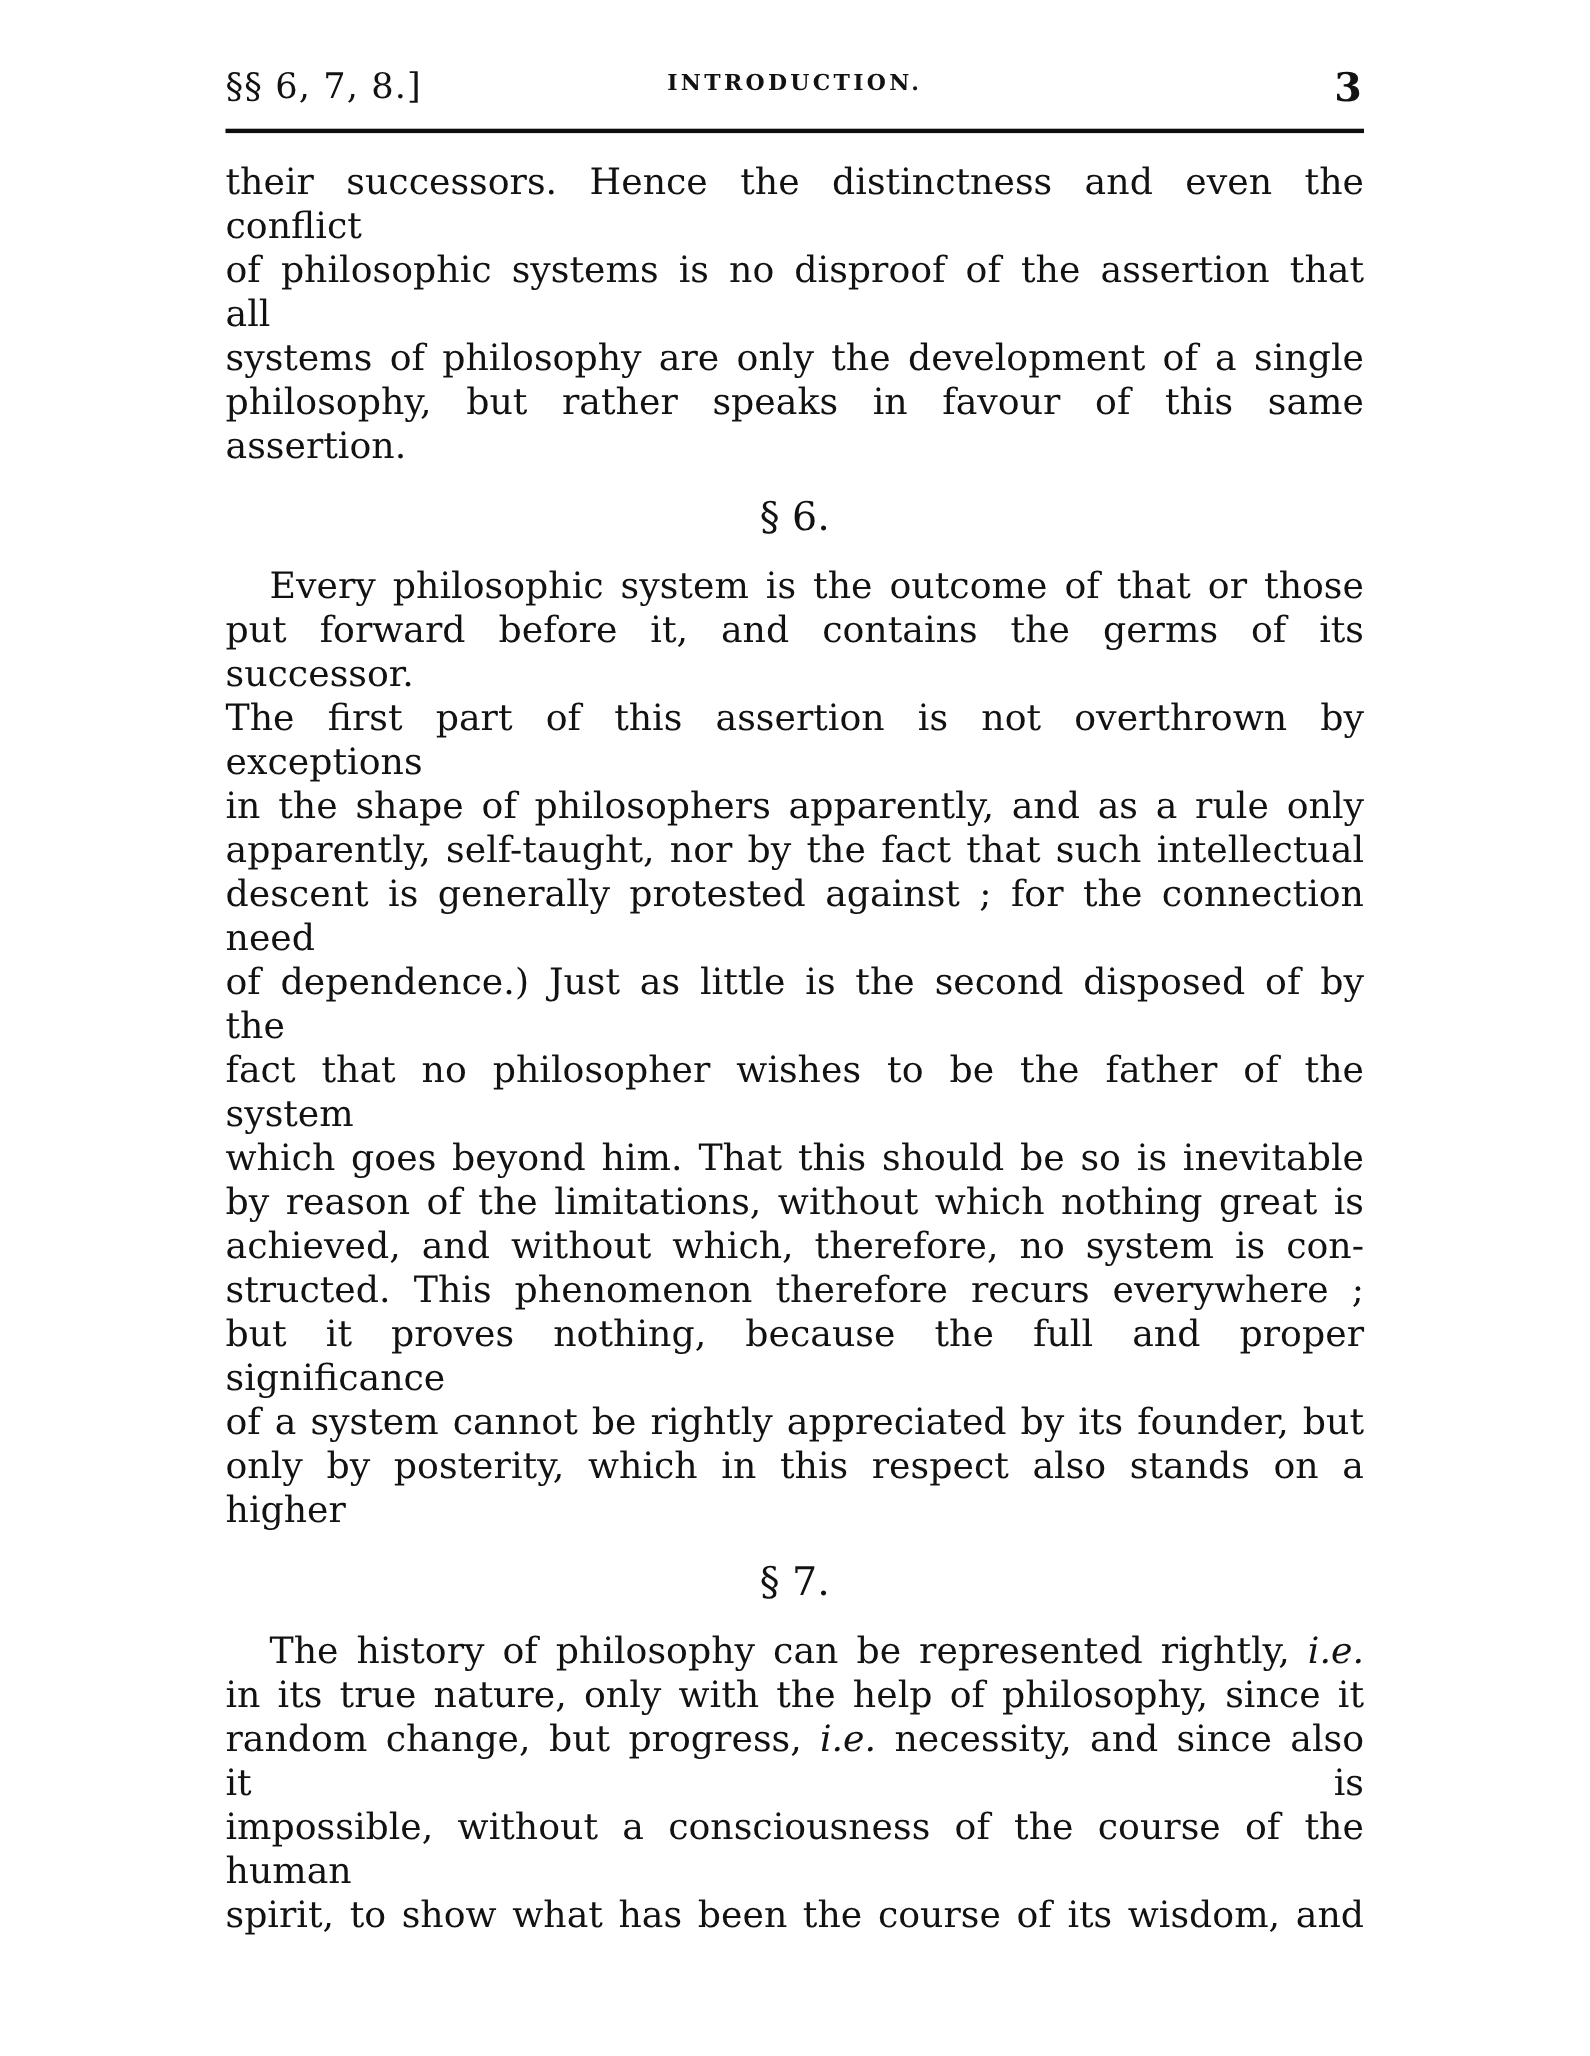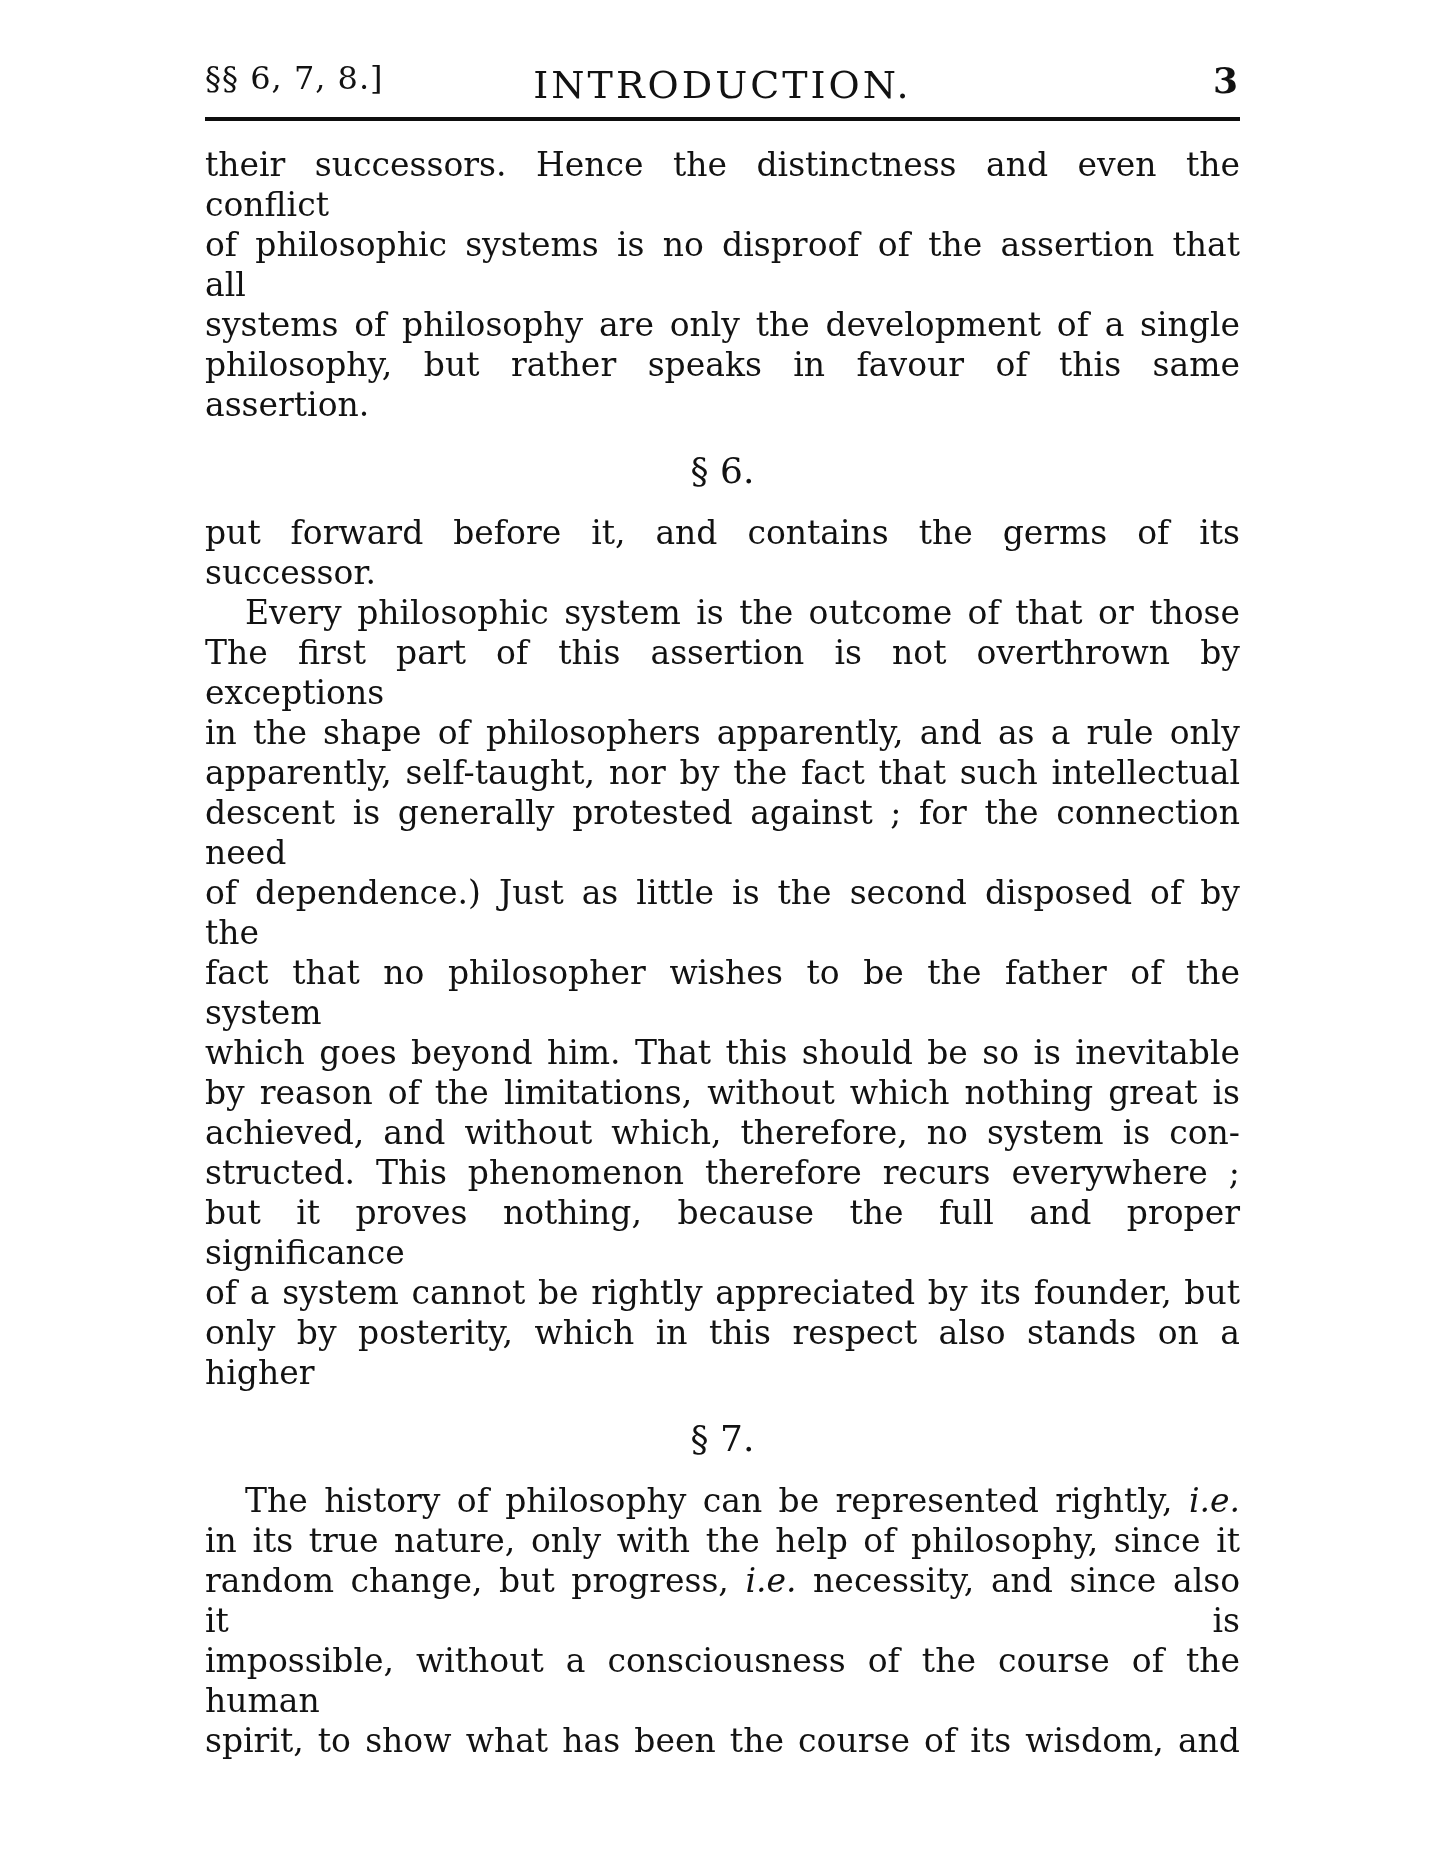--- a/index.html
+++ b/index.html
@@ -31,22 +31,22 @@
     top: 0;
     font-size: 32px;
     letter-spacing: 1px;
     white-space: nowrap;
   }
   .header-title {
     position: absolute;
     left: 50%;
     top: 4px;
     transform: translateX(-50%);
-    font-size: 38px;
-    font-weight: normal;
+    font-size: 20px;
+    font-weight: bold;
     letter-spacing: 3px;
     white-space: nowrap;
   }
   .page-number {
     position: absolute;
     right: 2px;
     top: 0;
     font-size: 36px;
     font-weight: bold;
   }
@@ -96,22 +96,22 @@
         <p class="para">
           <span class="line">their successors. Hence the distinctness and even the conflict</span>
           <span class="line">of philosophic systems is no disproof of the assertion that all</span>
           <span class="line">systems of philosophy are only the development of a single</span>
           <span class="line">philosophy, but rather speaks in favour of this same assertion.</span>
         </p>
       </section>
       <section>
         <h2 class="sec-heading">§ 6.</h2>
         <p class="para">
+          <span class="line indent">Every philosophic system is the outcome of that or those</span>
           <span class="line">put forward before it, and contains the germs of its successor.</span>
-          <span class="line indent">Every philosophic system is the outcome of that or those</span>
           <span class="line">The first part of this assertion is not overthrown by exceptions</span>
           <span class="line">in the shape of philosophers apparently, and as a rule only</span>
           <span class="line">apparently, self-taught, nor by the fact that such intellectual</span>
           <span class="line">descent is generally protested against ; for the connection need</span>
           <span class="line">of dependence.) Just as little is the second disposed of by the</span>
           <span class="line">fact that no philosopher wishes to be the father of the system</span>
           <span class="line">which goes beyond him. That this should be so is inevitable</span>
           <span class="line">by reason of the limitations, without which nothing great is</span>
           <span class="line">achieved, and without which, therefore, no system is con-</span>
           <span class="line">structed. This phenomenon therefore recurs everywhere ;</span>

